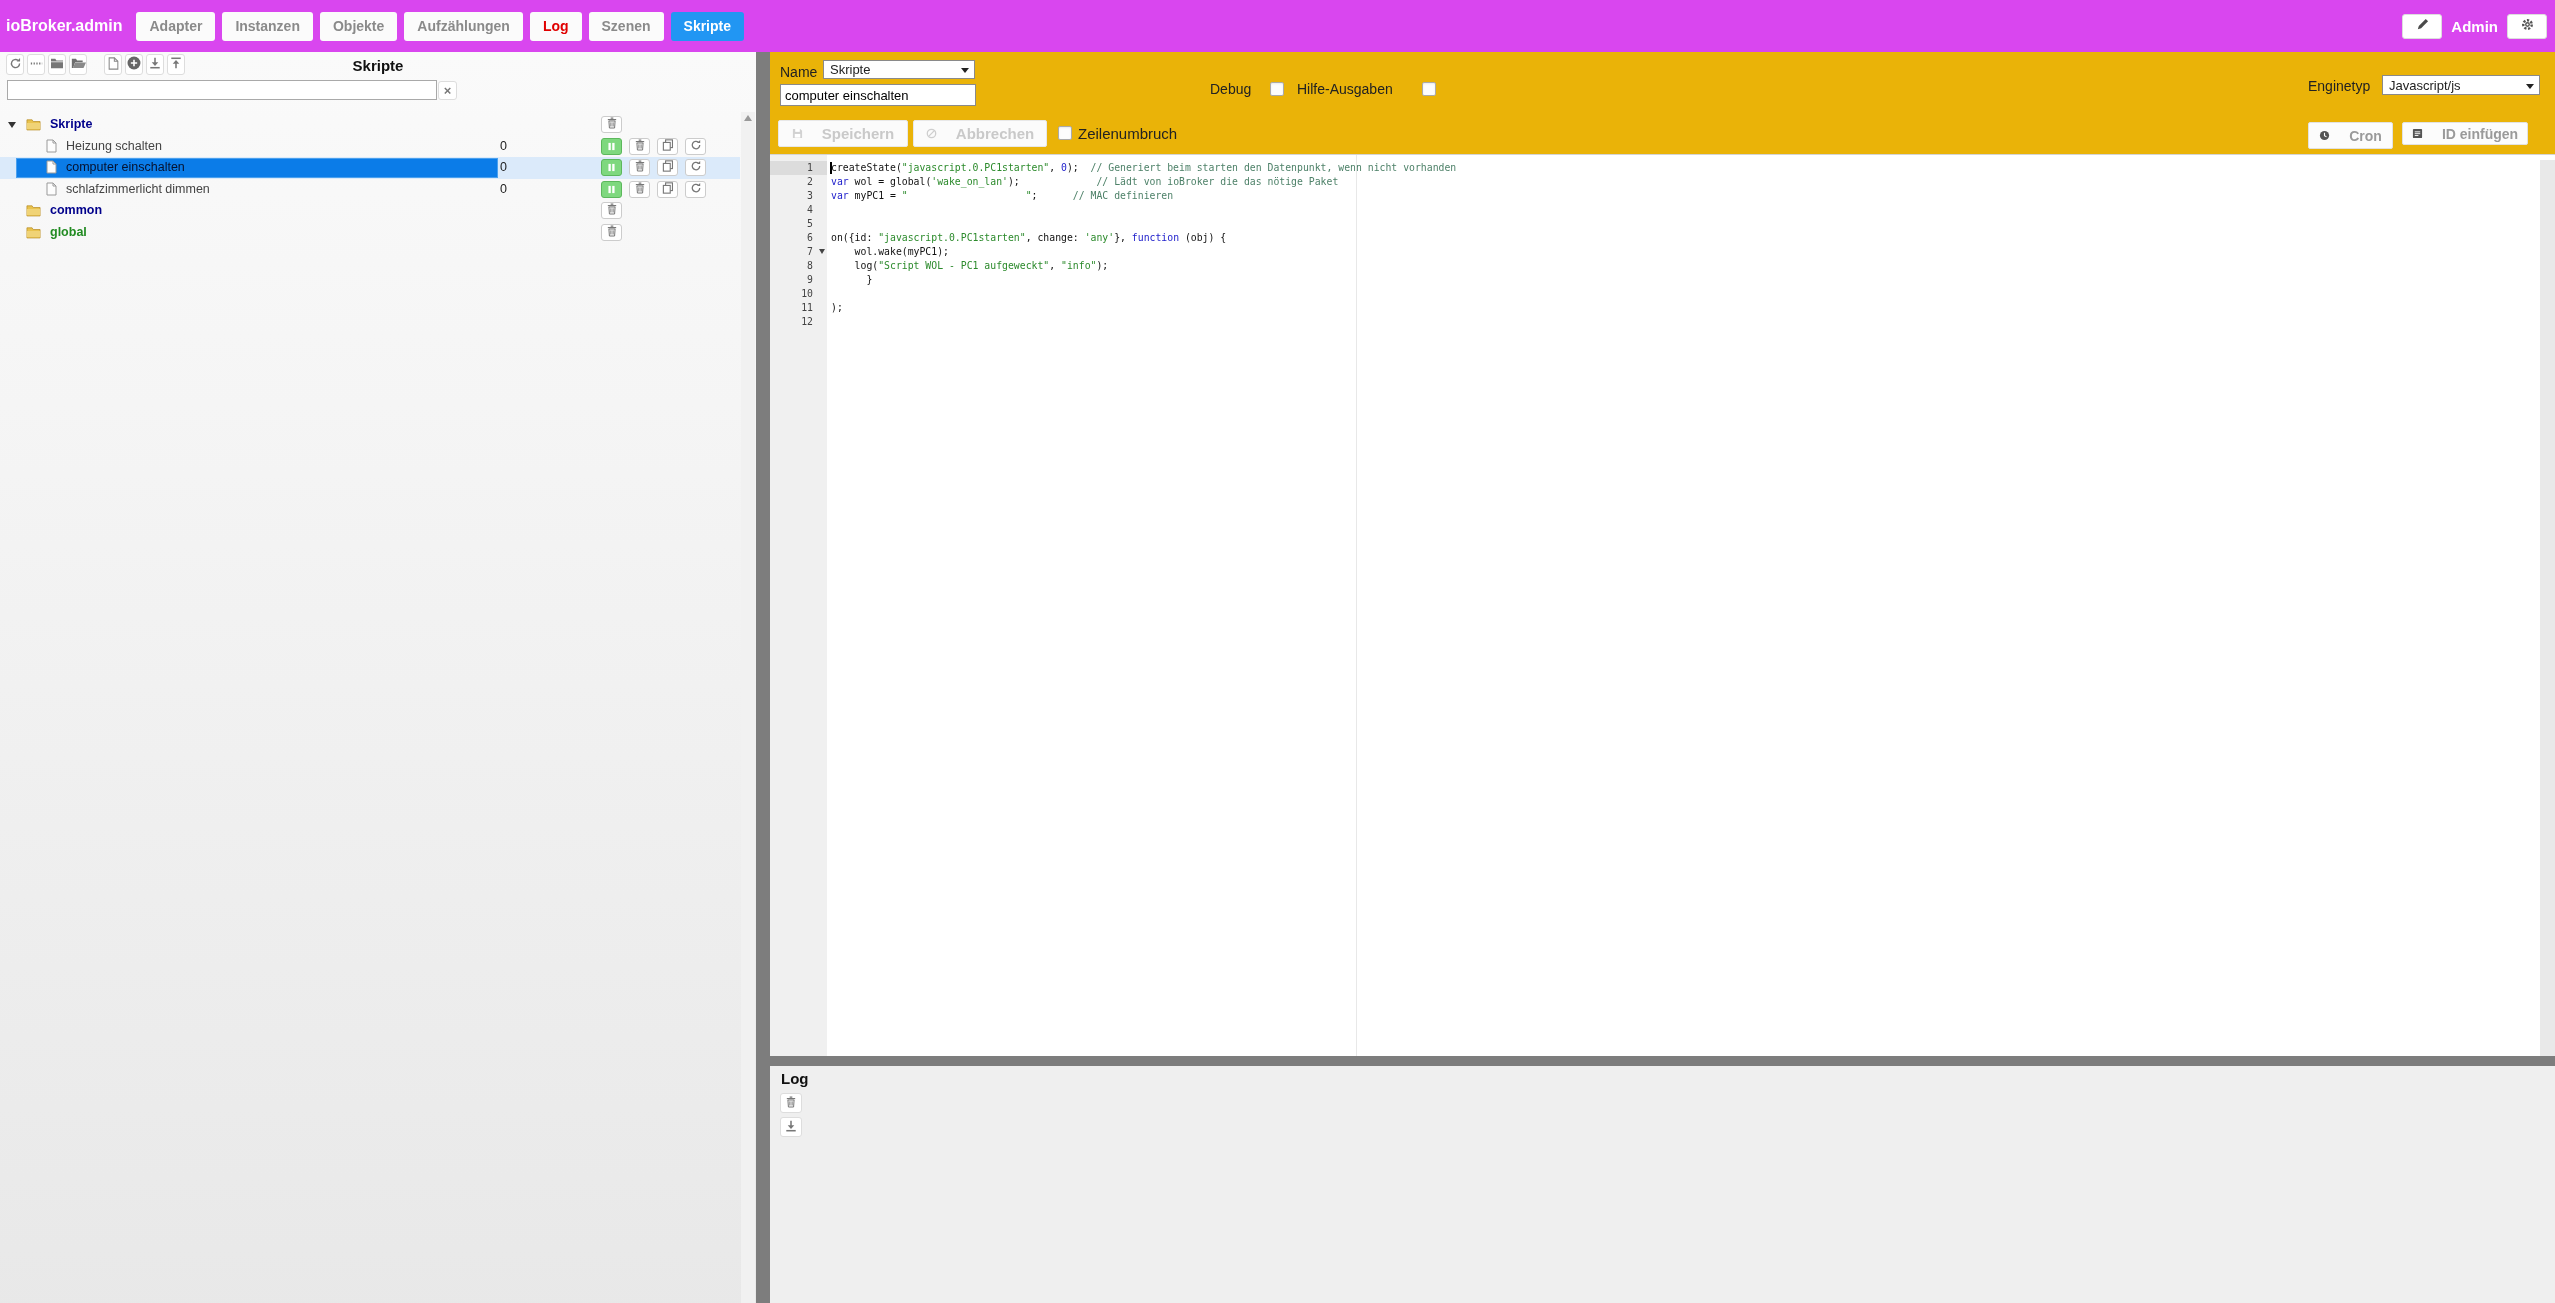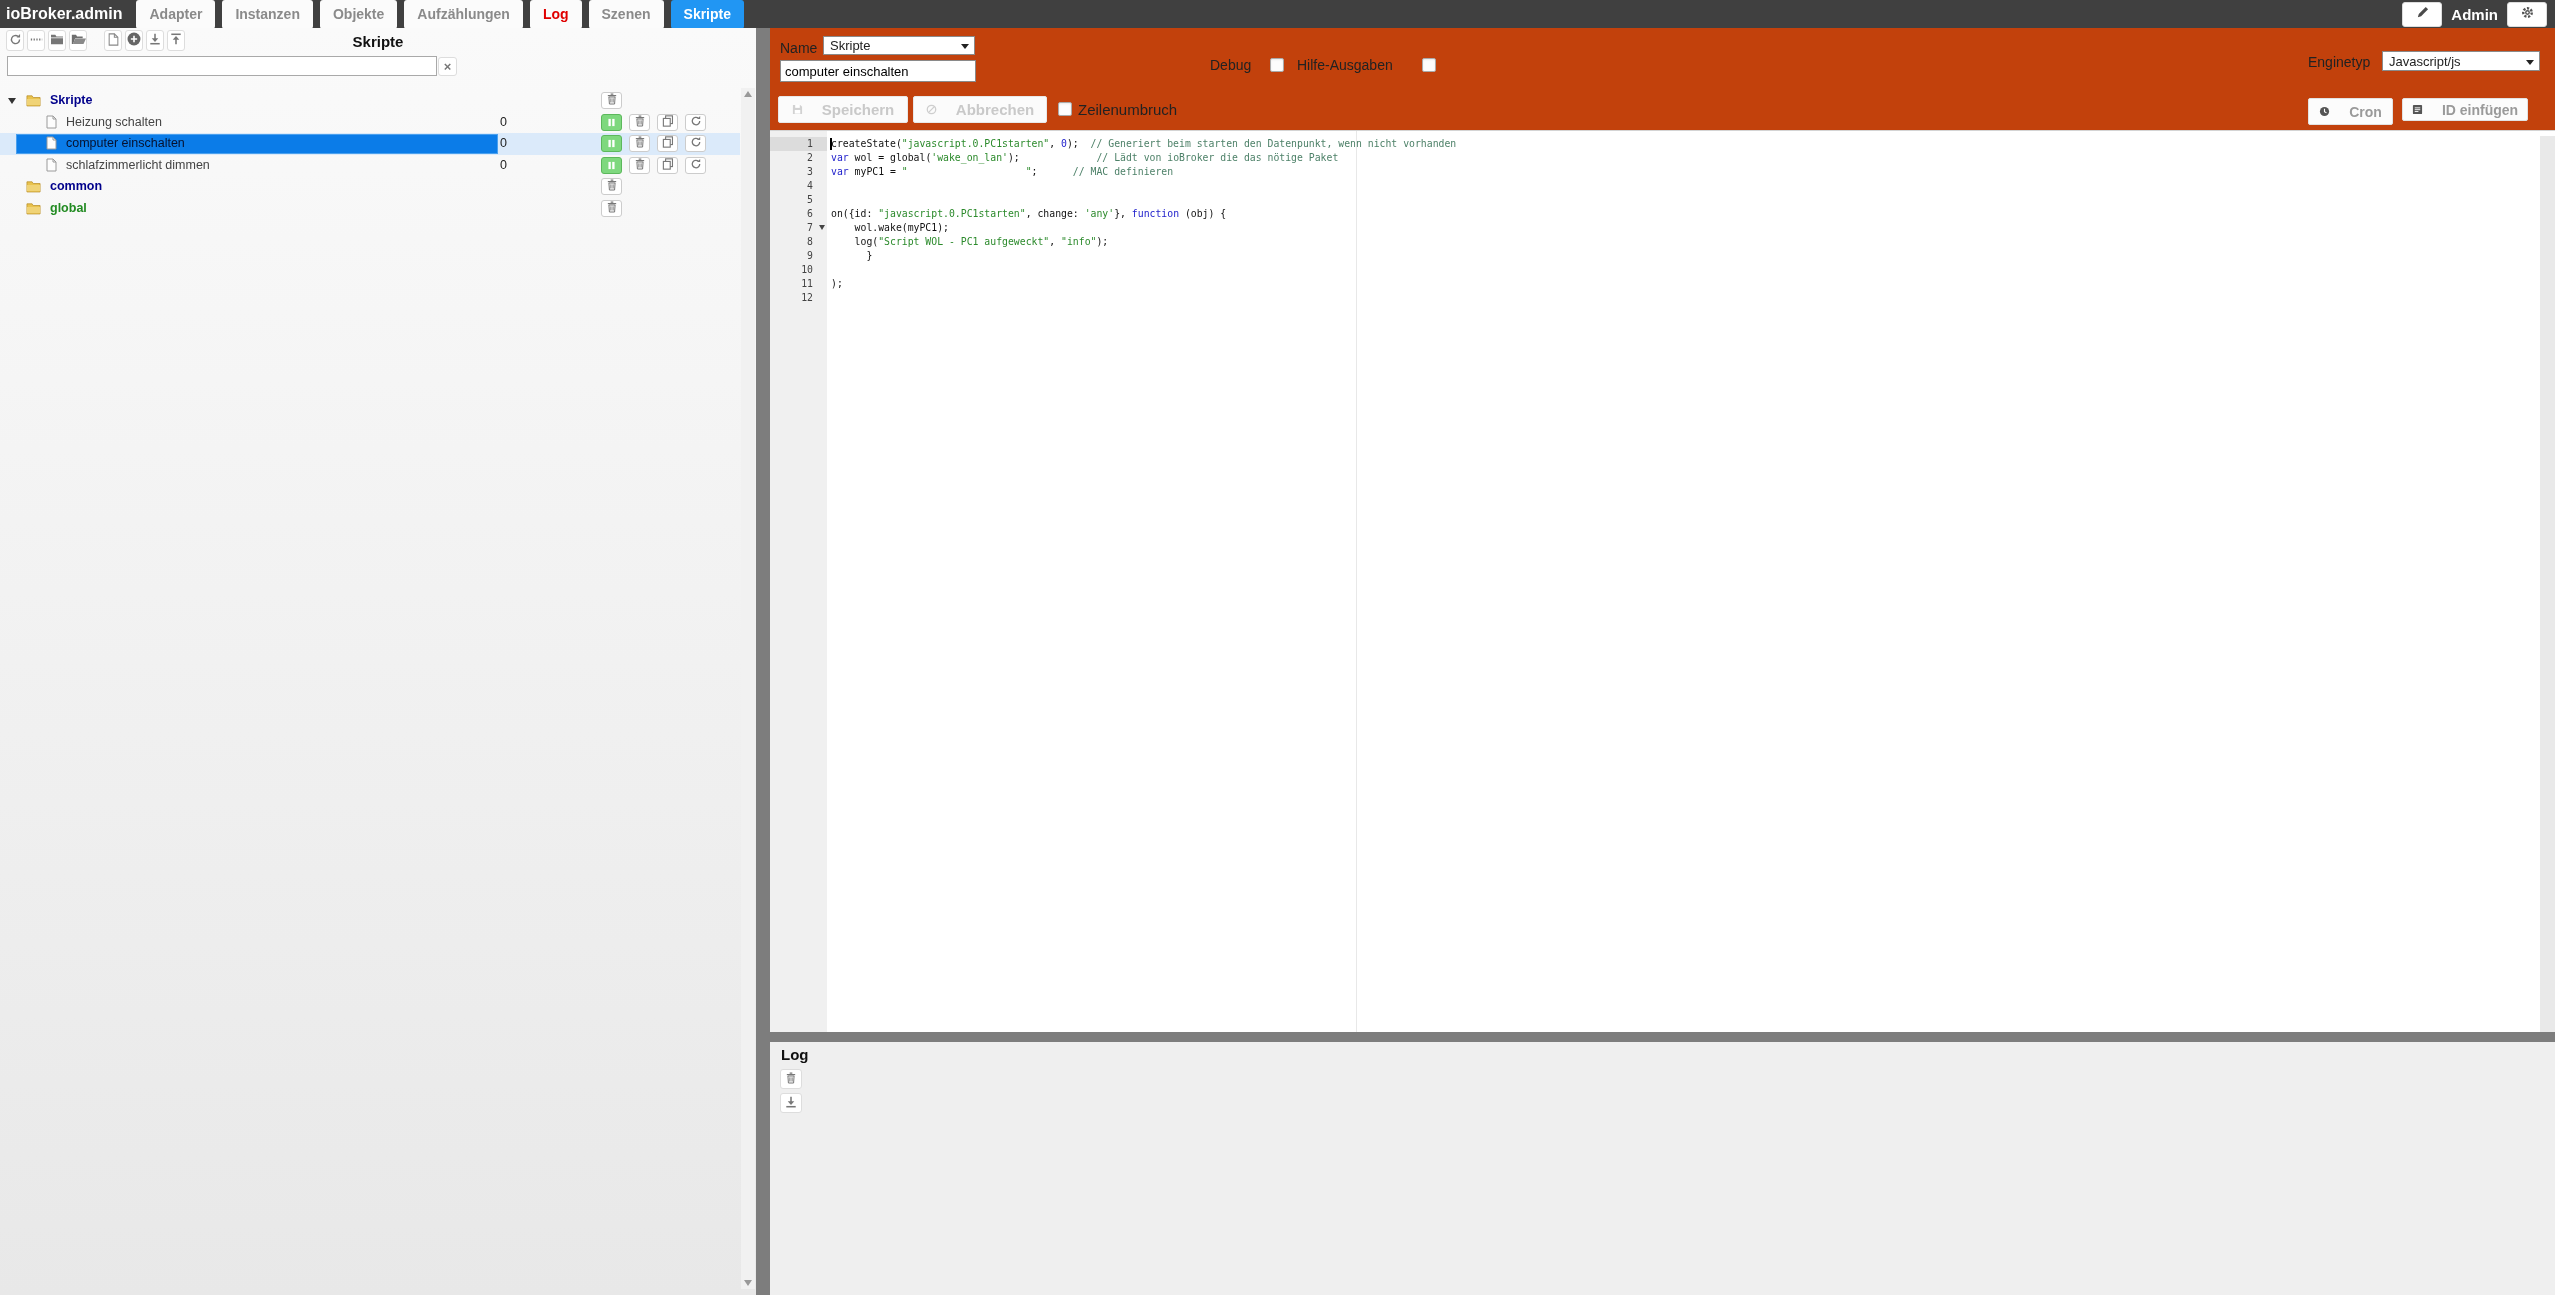--- a/index.html
+++ b/index.html
@@ -1,21 +1,21 @@
 <!DOCTYPE html>
 <html><head>
 <meta charset="utf-8">
 <style>
   html,body{margin:0;padding:0;}
   body{width:2555px;height:1303px;overflow:hidden;background:#fff;
        font-family:"Liberation Sans",sans-serif;-webkit-font-smoothing:antialiased;}
   button{font-family:"Liberation Sans",sans-serif;cursor:pointer;}
 
   
-  .topbar{height:28px;background:#404040;display:flex;align-items:center;}
+  .topbar{height:52px;background:#d946ef;display:flex;align-items:center;}
   .logo{color:#fff;font-weight:bold;font-size:16px;padding:0 14px 0 6px;white-space:nowrap;}
   .tabs{display:flex;gap:7px;align-items:center;}
   .tab{height:29px;line-height:29px;padding:0 13px;background:#fbfbfb;border-radius:3px;
        font-size:14px;font-weight:bold;color:#8a8a8a;white-space:nowrap;}
   .tab-red{color:#e00000;}
   .tab-active{background:#2196f3;color:#fff;}
   .topbar-right{margin-left:auto;display:flex;align-items:center;gap:9px;padding-right:8px;}
   .tb-btn{width:40px;height:25px;background:#fff;border:1px solid #ddd;border-radius:3px;
           display:flex;align-items:center;justify-content:center;padding:0;}
   .admin-label{color:#fff;font-weight:bold;font-size:15px;}
@@ -54,21 +54,21 @@
   .rbtn{position:absolute;top:2px;width:21px;height:17px;background:#fff;border:1px solid #ccc;
         border-radius:3px;display:flex;align-items:center;justify-content:center;padding:0;z-index:1;}
   .rbtn.green{background:#7ed87e;border-color:#5cb85c;}
   .side-scrollbar{position:absolute;top:60px;bottom:6px;right:1px;width:14px;background:#f1f1f1;}
   .sb-up{position:absolute;top:3px;left:3px;width:0;height:0;border-left:4px solid transparent;
          border-right:4px solid transparent;border-bottom:6px solid #999;}
   .sb-down{position:absolute;bottom:3px;left:3px;width:0;height:0;border-left:4px solid transparent;
            border-right:4px solid transparent;border-top:6px solid #999;}
 
   
-  .ed-header{position:relative;height:102px;background:#c2410c;flex:none;padding-left:26px;}
+  .ed-header{position:relative;height:102px;background:#eab308;flex:none;padding-left:26px;}
   .lbl{position:absolute;font-size:14px;color:#222;white-space:nowrap;}
   .sel-box{position:absolute;height:19px;border:1px solid #8a8a8a;background:#fff;font-size:13px;
            color:#222;display:flex;align-items:center;padding:0 18px 0 6px;box-sizing:border-box;}
   .sel-box .arr{position:absolute;right:5px;top:7px;width:0;height:0;border-left:4px solid transparent;
                 border-right:4px solid transparent;border-top:5px solid #222;}
   .name-input{position:absolute;left:10px;top:32px;width:186px;height:20px;border:1px solid #8a8a8a;
               font-size:13px;padding:0 4px;}
   .cb{position:absolute;width:12px;height:12px;border:1px solid #aaa;border-radius:2px;background:#fdfdfd;
       box-shadow:inset 0 1px 2px rgba(0,0,0,.08);}
   .btn{position:absolute;display:flex;align-items:center;justify-content:center;gap:19px;

